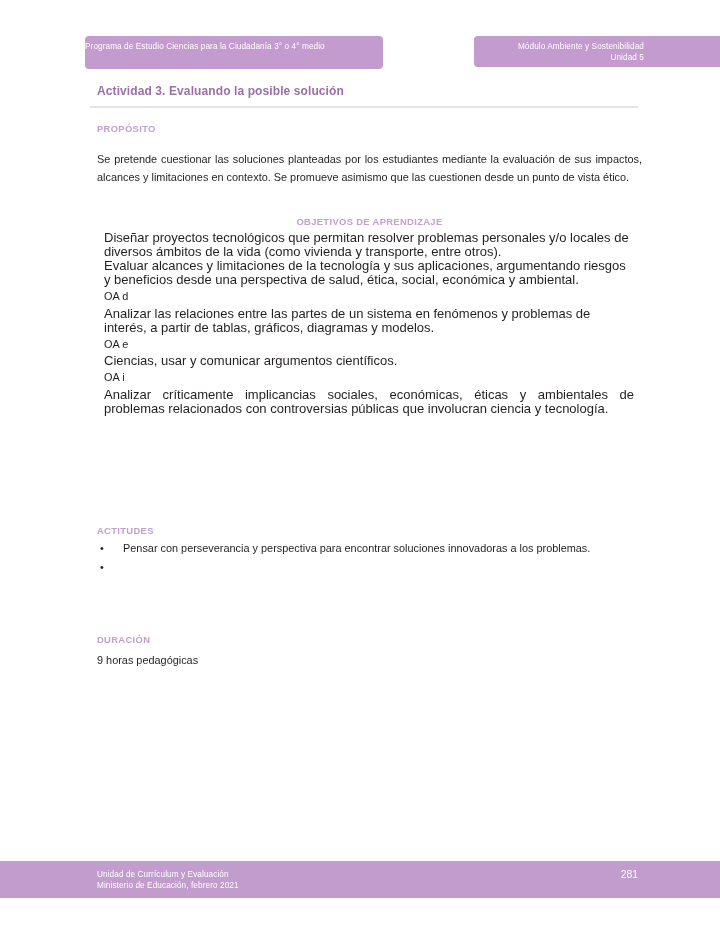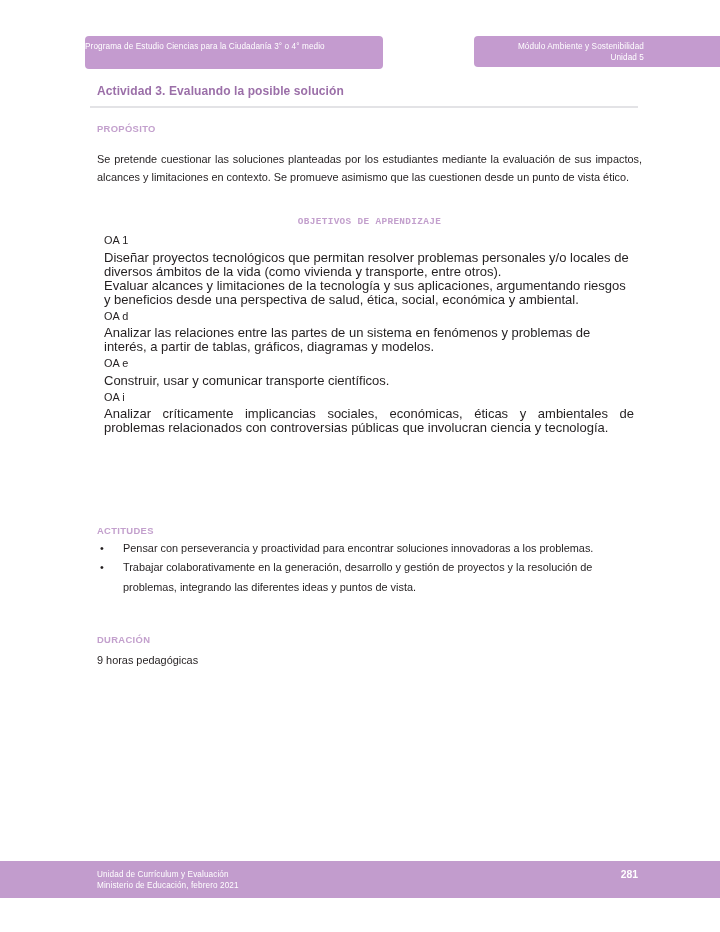--- a/index.html
+++ b/index.html
@@ -179,64 +179,62 @@
     letter-spacing: .1px;
   }
   .footer-text .ln { display: block; }
   .page-num {
     position: absolute;
     right: 82px;
     top: 869px;
     font-size: 10.4px;
     line-height: 12px;
     color: #ffffff;
-    font-weight: bold;
+    font-weight: normal;
   }
 </style>
 </head>
 <body>
 
 <div class="header-zone">
   <div class="pill pill-left">Programa de Estudio Ciencias para la Ciudadanía 3° o 4° medio</div>
   <div class="pill pill-right">
     <span class="ln">Módulo Ambiente y Sostenibilidad</span>
     <span class="ln">Unidad 5</span>
   </div>
 </div>
 
 <div class="doc-title">Actividad 3. Evaluando la posible solución</div>
 <div class="title-rule"></div>
 
 <div class="sec-head" style="top:123px;">PROPÓSITO</div>
 <div class="body-par" style="top:150px;">Se pretende cuestionar las soluciones planteadas por los estudiantes mediante la evaluación de sus impactos, alcances y limitaciones en contexto. Se promueve asimismo que las cuestionen desde un punto de vista ético.</div>
 
-<div class="sec-head center" style="top:216px;font-family:Liberation Mono, monospace;">OBJETIVOS DE APRENDIZAJE</div>
+<div class="sec-head center" style="top:216px;">OBJETIVOS DE APRENDIZAJE</div>
 
 <div class="oa-block">
-  <div class="oa-code">OA 1</div>
   <div class="oa-text">Diseñar proyectos tecnológicos que permitan resolver problemas personales y/o locales de diversos ámbitos de la vida (como vivienda y transporte, entre otros).</div>
   <div class="oa-text">Evaluar alcances y limitaciones de la tecnología y sus aplicaciones, argumentando riesgos y beneficios desde una perspectiva de salud, ética, social, económica y ambiental.</div>
   <div class="oa-code">OA d</div>
   <div class="oa-text">Analizar las relaciones entre las partes de un sistema en fenómenos y problemas de interés, a partir de tablas, gráficos, diagramas y modelos.</div>
   <div class="oa-code">OA e</div>
-  <div class="oa-text">Construir, usar y comunicar transporte científicos.</div>
+  <div class="oa-text">Ciencias, usar y comunicar argumentos científicos.</div>
   <div class="oa-code">OA i</div>
   <div class="oa-text justified">Analizar críticamente implicancias sociales, económicas, éticas y ambientales de problemas relacionados con controversias públicas que involucran ciencia y tecnología.</div>
 </div>
 
 <div class="sec-head" style="top:525px;">ACTITUDES</div>
 
 <ul class="bullet-list">
   <li>
     <span class="dot">•</span>
-    <span>Pensar con perseverancia y proactividad para encontrar soluciones innovadoras a los problemas.</span>
+    <span>Pensar con perseverancia y perspectiva para encontrar soluciones innovadoras a los problemas.</span>
   </li>
   <li>
     <span class="dot">•</span>
-    <span>Trabajar colaborativamente en la generación, desarrollo y gestión de proyectos y la resolución de problemas, integrando las diferentes ideas y puntos de vista.</span>
   </li>
 </ul>
 
 <div class="sec-head" style="top:634px;">DURACIÓN</div>
 <div class="dur-value">9 horas pedagógicas</div>
 
 <div class="footer-band"></div>
 <div class="footer-text">
   <span class="ln">Unidad de Currículum y Evaluación</span>
   <span class="ln">Ministerio de Educación, febrero 2021</span>

